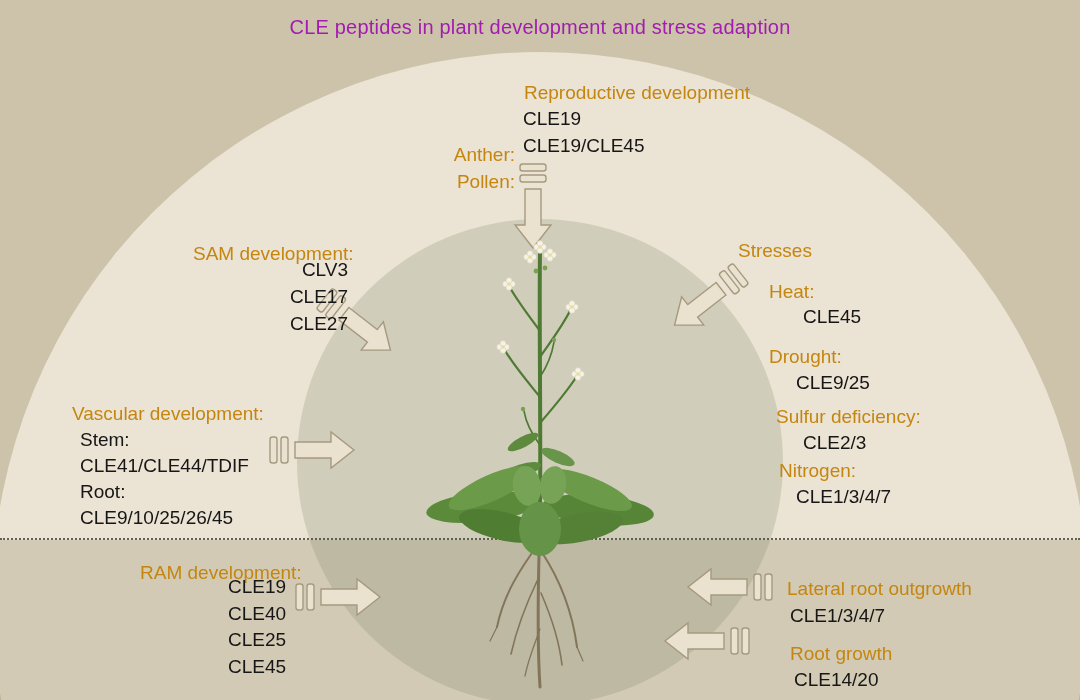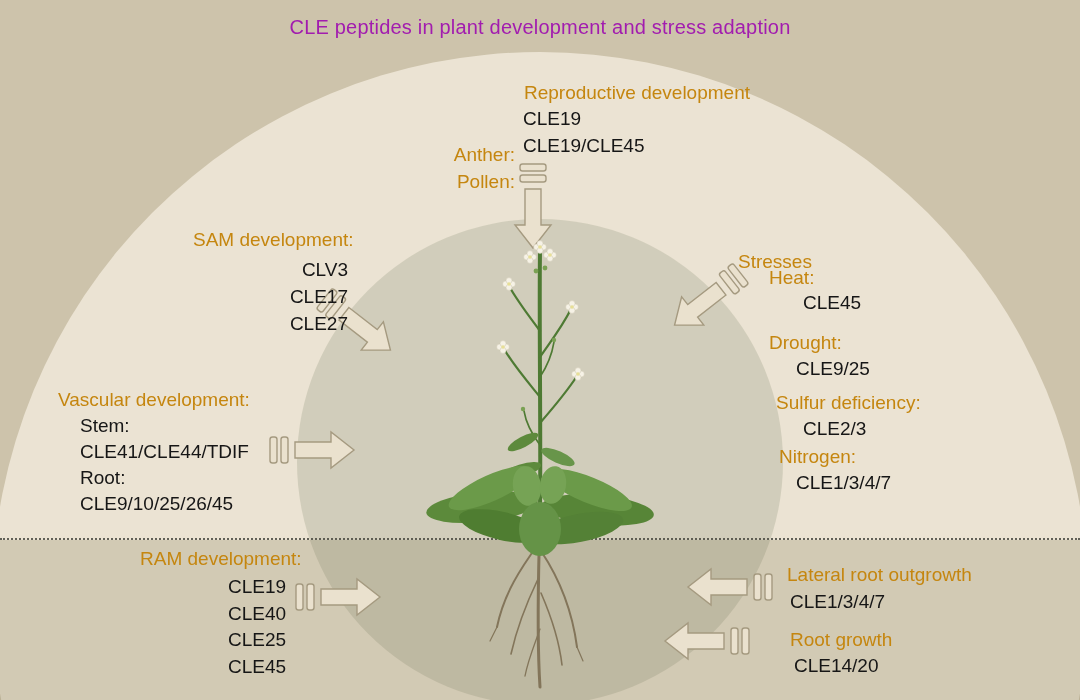--- a/index.html
+++ b/index.html
@@ -24,21 +24,21 @@
   .soil-line{
     position:absolute;left:0;top:538px;width:1080px;height:0;
     border-top:2px dotted #4a4a42;opacity:.85;
   }
   .title{
     position:absolute;left:0;top:16px;width:1080px;text-align:center;
     color:#a21caf;font-size:20px;font-weight:500;letter-spacing:.2px;
   }
   .heading{color:#c5860f;font-weight:500;}
   .val{color:#161616;}
-  .abs{position:absolute;white-space:nowrap;}
+  .abs{position:absolute;white-space:nowrap;margin-top:14px;}
   .arrow{position:absolute;width:110px;height:50px;overflow:visible;transform-origin:50% 50%;}
   .plant{position:absolute;left:390px;top:235px;width:300px;height:460px;}
   
   .repro{position:absolute;left:330px;top:82px;width:420px;}
   .repro-heading{text-align:right;margin-bottom:4px;}
   .repro-row{display:flex;height:27px;align-items:flex-start;}
   .repro-row .rlabel{flex:0 0 185px;text-align:right;margin-top:36px;}
   .repro-row .val{margin-left:8px;}
   .sam-list{position:absolute;left:168px;top:256px;width:180px;text-align:right;line-height:27px;}
   .sam-list span{display:block;}
@@ -205,35 +205,35 @@
     </div>
   </div>
 
   <div class="abs heading" style="left:193px;top:229px">SAM development:</div>
   <div class="sam-list">
     <span>CLV3</span>
     <span>CLE17</span>
     <span>CLE27</span>
   </div>
 
-  <div class="abs heading" style="left:58px;top:389px">Vascular development:</div>
+  <div class="abs heading" style="left:72px;top:389px">Vascular development:</div>
   <div class="abs val" style="left:80px;top:415px">Stem:</div>
   <div class="abs val" style="left:80px;top:441px">CLE41/CLE44/TDIF</div>
   <div class="abs val" style="left:80px;top:467px">Root:</div>
   <div class="abs val" style="left:80px;top:493px">CLE9/10/25/26/45</div>
 
   <div class="abs heading" style="left:140px;top:548px">RAM development:</div>
   <div class="ram-list">
     <span>CLE19</span>
     <span>CLE40</span>
     <span>CLE25</span>
     <span>CLE45</span>
   </div>
 
-  <div class="abs heading" style="left:738px;top:251px">Stresses</div>
+  <div class="abs heading" style="left:738px;top:226px">Stresses</div>
   <div class="abs heading" style="left:769px;top:267px">Heat:</div>
   <div class="abs val" style="left:803px;top:292px">CLE45</div>
   <div class="abs heading" style="left:769px;top:332px">Drought:</div>
   <div class="abs val" style="left:796px;top:358px">CLE9/25</div>
   <div class="abs heading" style="left:776px;top:392px">Sulfur deficiency:</div>
   <div class="abs val" style="left:803px;top:418px">CLE2/3</div>
   <div class="abs heading" style="left:779px;top:446px">Nitrogen:</div>
   <div class="abs val" style="left:796px;top:472px">CLE1/3/4/7</div>
 
   <div class="abs heading" style="left:787px;top:564px">Lateral root outgrowth</div>

